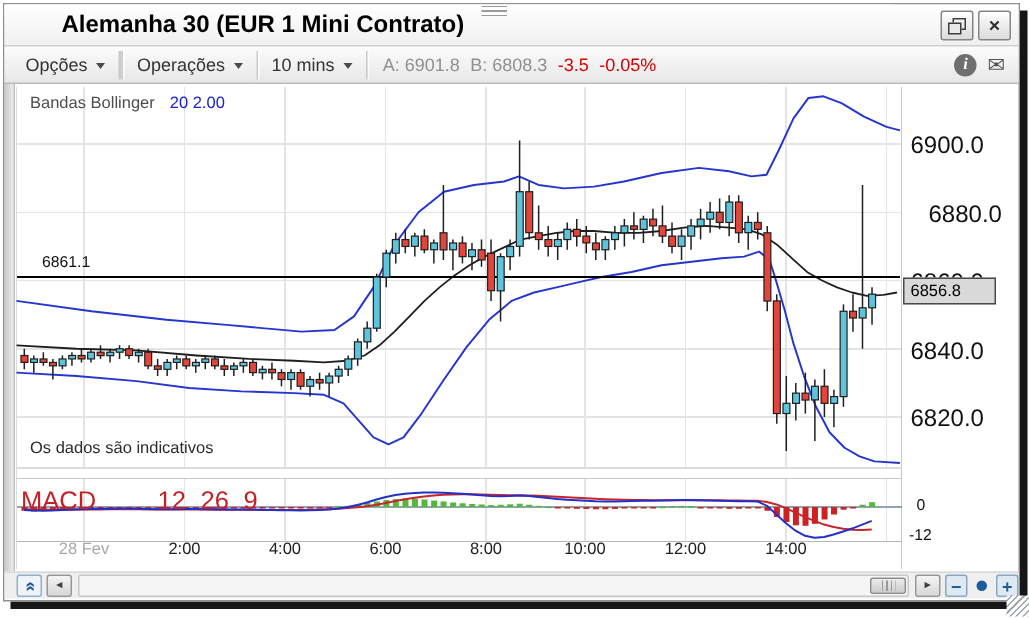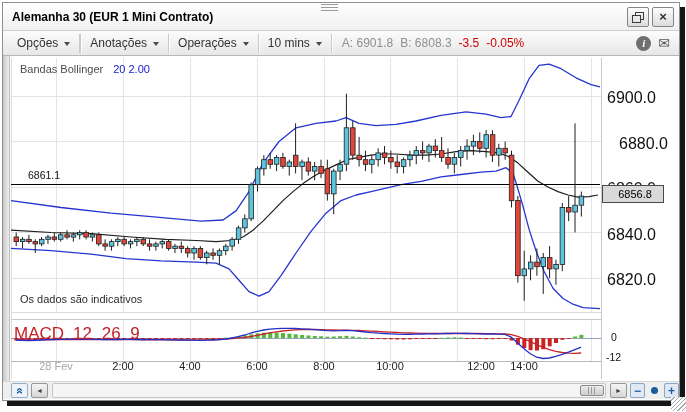--- a/index.html
+++ b/index.html
@@ -3,21 +3,21 @@
 <meta charset="utf-8">
 <style>
   html,body{margin:0;padding:0;}
   body{width:686px;height:412px;background:#fff;overflow:hidden;position:relative;
        font-family:"Liberation Sans",sans-serif;-webkit-font-smoothing:antialiased;}
   #window{position:absolute;left:2px;top:2px;width:676px;height:397px;background:#fff;
           border:1px solid #8f8f8f;box-shadow:5px 5px 0 #161616;}
   
   .titlebar{position:absolute;left:0;top:0;right:0;height:27px;
             background:linear-gradient(#ffffff,#f0f0f0);display:flex;align-items:center;padding:0 5px;}
-  .title{font-size:12px;font-weight:bold;color:#000;padding-left:4px;flex:1;}
+  .title{font-size:16px;font-weight:bold;color:#000;padding-left:4px;flex:1;margin-left:29px;}
   .win-btns{display:flex;gap:3px;}
   .wbtn{width:20px;height:18px;border:1px solid #858585;border-radius:2px;
         background:linear-gradient(#fdfdfd,#dcdcdc);display:flex;align-items:center;justify-content:center;cursor:pointer;}
   .restore-glyph{position:relative;width:12px;height:11px;}
   .restore-glyph .sq1{position:absolute;left:3px;top:1px;width:7px;height:6px;border:1px solid #3c3c3c;}
   .restore-glyph .sq2{position:absolute;left:0px;top:4px;width:7px;height:6px;border:1px solid #3c3c3c;background:#e9e9e9;}
   .close-x{font-size:13px;font-weight:bold;color:#2e2e2e;line-height:1;}
   
   .toolbar{position:absolute;left:0;top:27px;right:0;height:26px;
            background:linear-gradient(#fcfcfc,#e7e7e7);border-top:1px solid #cecece;border-bottom:1px solid #b7b7b7;
@@ -36,27 +36,27 @@
   
   #chart-svg{position:absolute;left:-2px;top:-2px;width:686px;height:412px;pointer-events:none;}
   .gutter{position:absolute;left:0;top:53px;width:7px;height:325px;
           background:linear-gradient(90deg,#c6c6c6,#efefef);border-right:1px solid #bdbdbd;box-sizing:border-box;}
   .abs{position:absolute;}
   .bb-label{left:17px;top:60px;font-size:11px;color:#4d4d4d;display:flex;gap:10px;}
   .bb-params{color:#1a23cc;}
   .level-label{left:25px;top:166px;font-size:10.5px;color:#111;}
   .notice{left:17px;top:290px;font-size:11px;color:#2b2b2b;}
   .macd-label{left:11px;top:321px;font-size:17px;color:#c42026;display:flex;gap:9px;}
-  .macd-params{word-spacing:5px;}
+  .macd-params{word-spacing:5px;margin-left:32px;}
   .ytick{font-size:16px;color:#111;left:604px;}
   .mtick{font-size:10.5px;color:#111;}
   .tlabel{font-size:11px;color:#1e1e1e;top:359px;transform:translateX(-50%);white-space:nowrap;}
   .tlabel.muted{color:#a8a8a8;}
   .price-box{left:599px;top:182px;width:56px;height:16px;background:#d9d9d9;border:1.5px solid #4a4a4a;
-             font-size:11px;color:#000;line-height:16px;padding-left:4px;z-index:6;text-align:center;}
+             font-size:11px;color:#000;line-height:16px;padding-left:4px;z-index:6;}
   .splitter{left:8px;top:309px;width:592px;height:8px;background:#fbfbfb;z-index:4;cursor:row-resize;}
   .splitter .grip{position:absolute;left:318px;top:1px;width:17px;height:7px;
                   background:repeating-linear-gradient(180deg,#9a9a9a 0 1px,transparent 1px 3px);}
   
   .scrollrow{position:absolute;left:0;top:378px;right:0;height:18px;background:#efefef;
              border-top:1px solid #d8d8d8;display:flex;align-items:center;padding-left:8px;gap:3px;box-sizing:border-box;z-index:5;}
   .sbtn{height:15px;display:flex;align-items:center;justify-content:center;cursor:pointer;box-sizing:border-box;}
   .collapse-btn{width:17px;background:#eef4fa;border:1px solid #8fb0cc;border-radius:2px;}
   .collapse-btn span{display:inline-block;transform:rotate(-90deg);color:#1c5d9e;font-weight:bold;font-size:12px;line-height:1;}
   .arrow-btn{width:17px;background:linear-gradient(#f4f4f4,#d7d7d7);border:1px solid #979797;border-radius:2px;
@@ -91,24 +91,20 @@
     </span>
   </div>
 
   <div class="toolbar">
     <span class="tb-item">
       <span>Opções</span>
       <span class="caret"></span>
     </span>
     <span class="tb-sep"></span>
     <span class="tb-sep"></span>
-    <span class="tb-item">
-      <span>Anotações</span>
-      <span class="caret"></span>
-    </span>
     <span class="tb-sep"></span>
     <span class="tb-item">
       <span>Operações</span>
       <span class="caret"></span>
     </span>
     <span class="tb-sep"></span>
     <span class="tb-item">
       <span>10 mins</span>
       <span class="caret"></span>
     </span>
@@ -478,18 +474,18 @@
       <div class="abs mtick" style="left: 608px; top: 328px;">0</div>
       <div class="abs mtick" style="left: 603px; top: 348.004px;">-12</div>
     </div>
     <div id="tlabels">
       <div class="abs tlabel muted" style="left: 53px; top: 357px;">28 Fev</div>
       <div class="abs tlabel" style="left: 120px; top: 357px;">2:00</div>
       <div class="abs tlabel" style="left: 187px; top: 357px;">4:00</div>
       <div class="abs tlabel" style="left: 254px; top: 357px;">6:00</div>
       <div class="abs tlabel" style="left: 321px; top: 357px;">8:00</div>
       <div class="abs tlabel" style="left: 387px; top: 357px;">10:00</div>
-      <div class="abs tlabel" style="left: 454px; top: 357px; margin-left: 24px;">12:00</div>
+      <div class="abs tlabel" style="left: 454px; top: 357px;">12:00</div>
       <div class="abs tlabel" style="left: 521px; top: 357px;">14:00</div>
     </div>
   </div>
 
 <div class="resize-grip"></div>
 
 </body></html>

